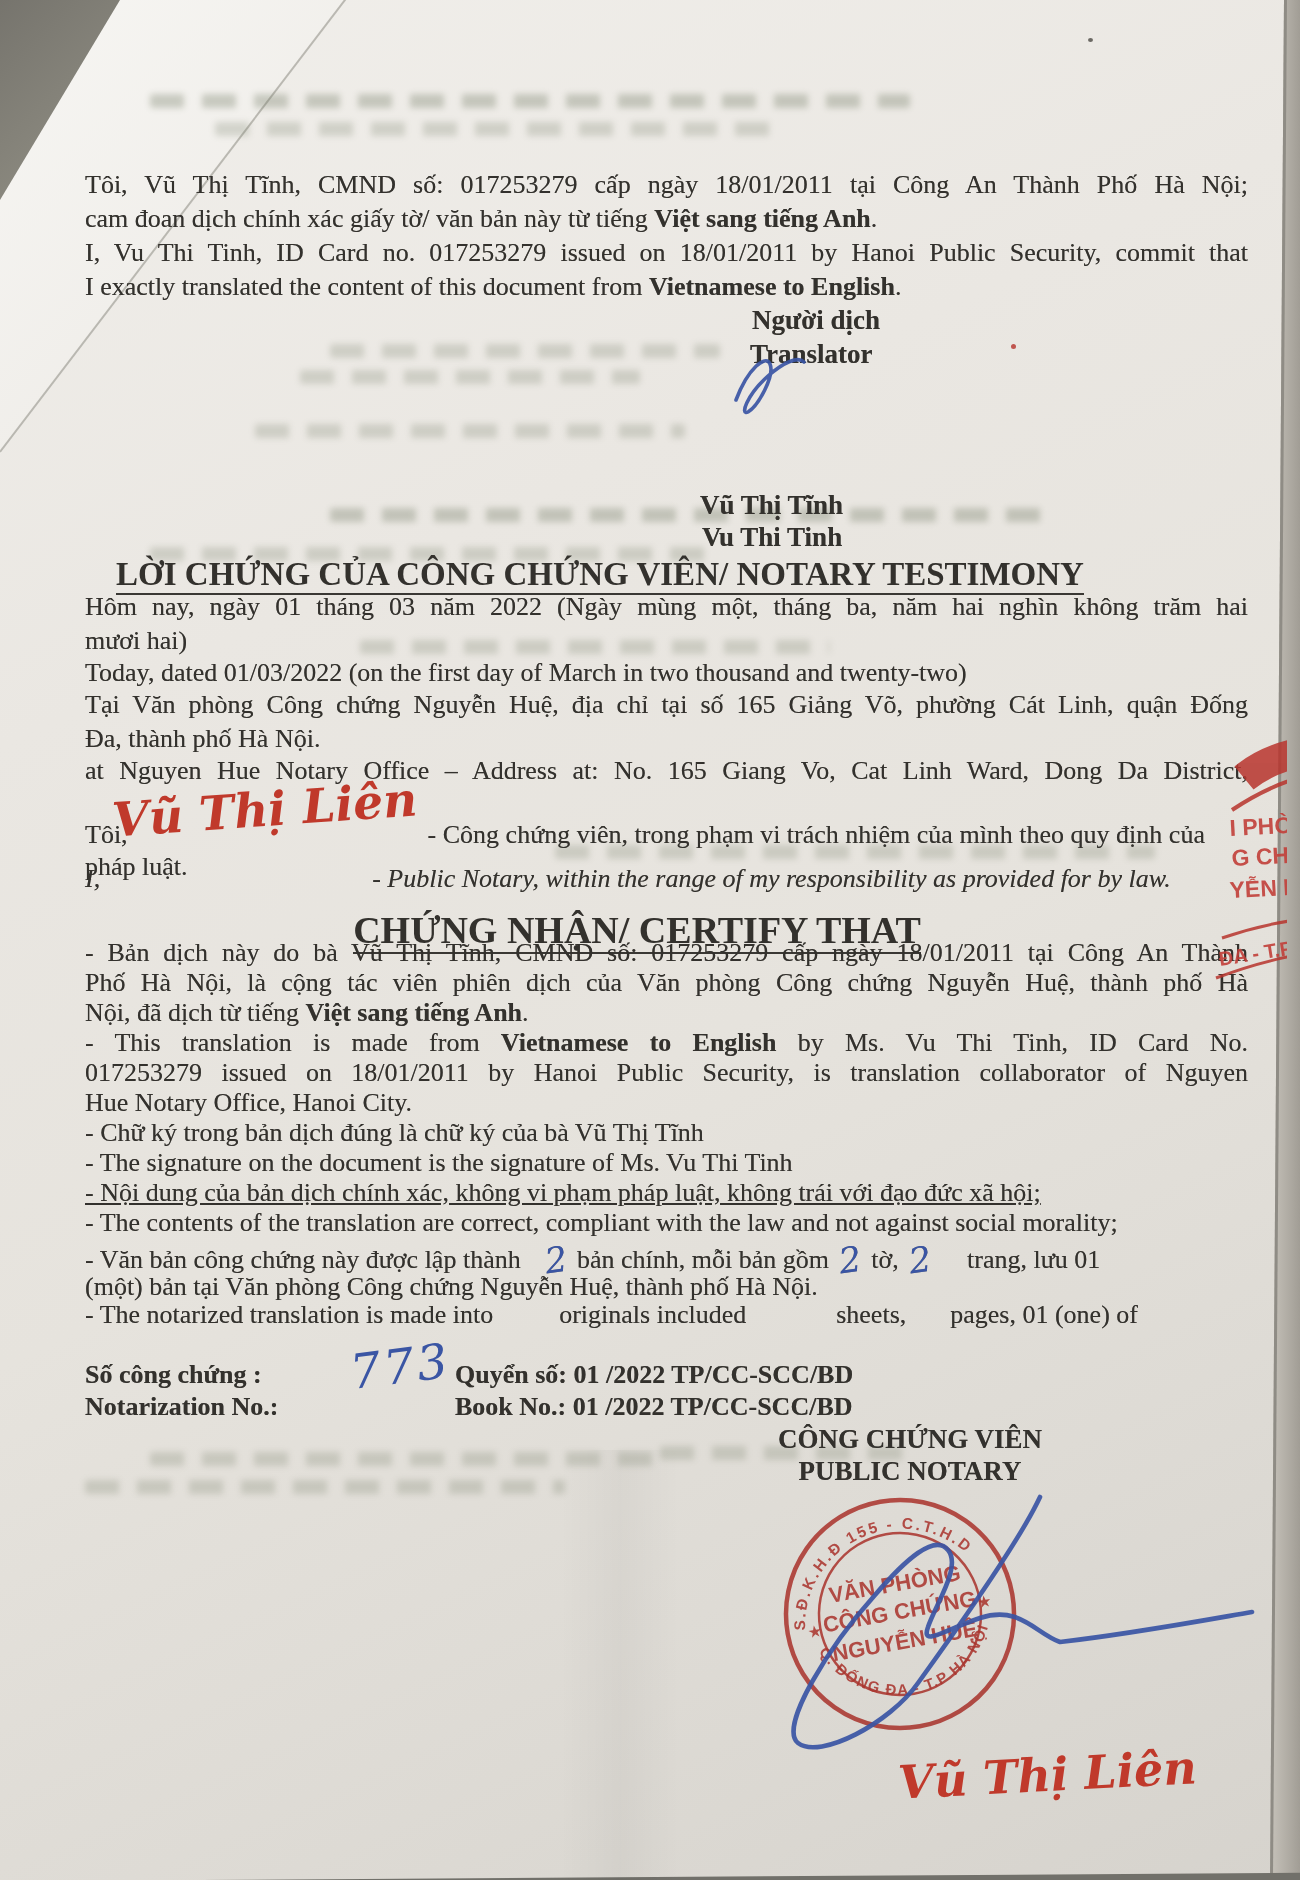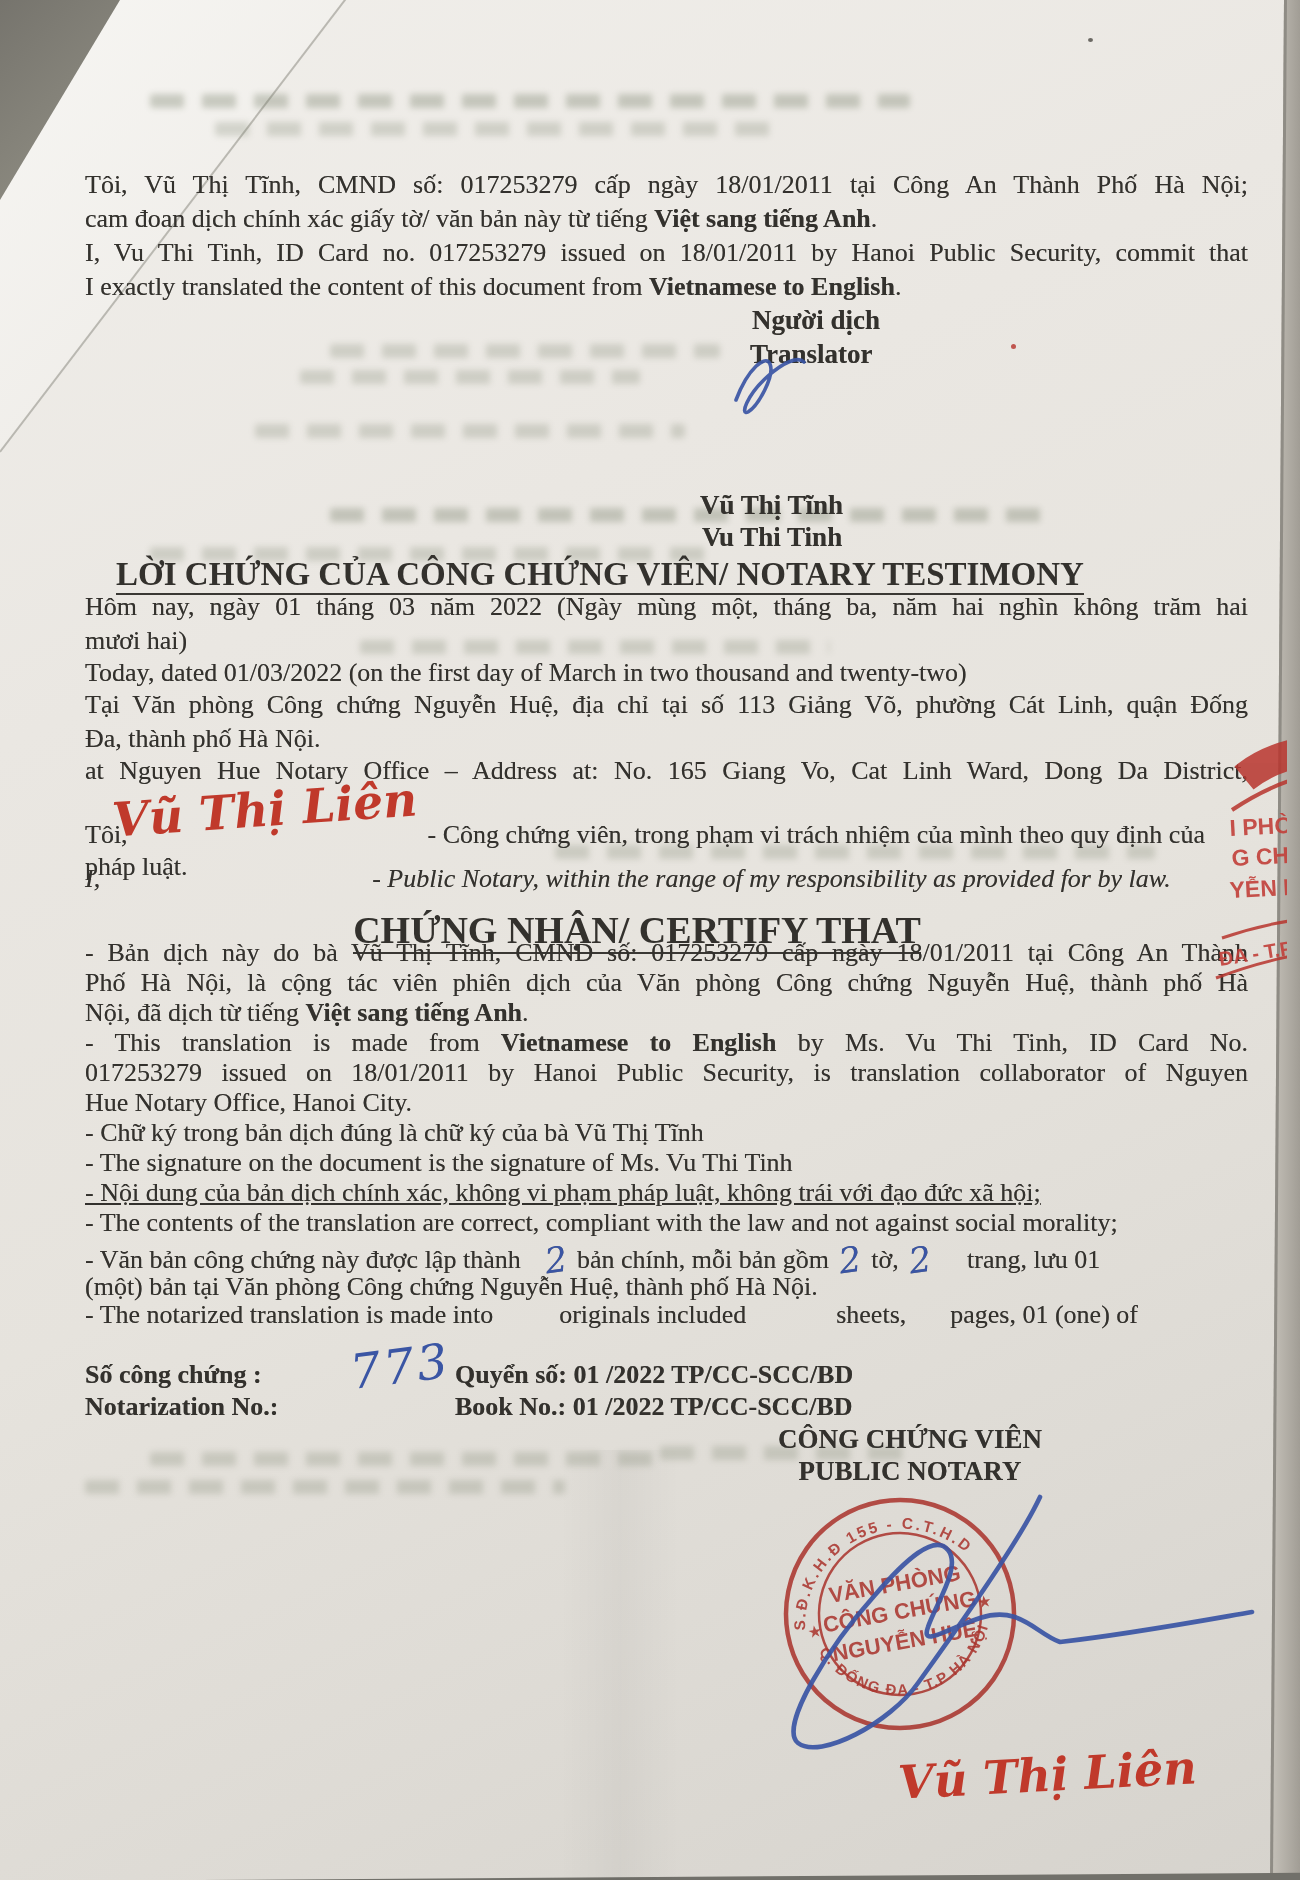--- a/index.html
+++ b/index.html
@@ -81,21 +81,21 @@
   <div class="ln b" style="left:700px;top:490px;width:300px;font-size:27px;">Vũ Thị Tĩnh</div>
   <div class="ln b" style="left:702px;top:522px;width:300px;font-size:27px;">Vu Thi Tinh</div>
 
   <div class="center-head" style="left:0;top:556px;width:1200px;font-size:33px;">
     <span class="uline">LỜI CHỨNG CỦA CÔNG CHỨNG VIÊN/ NOTARY TESTIMONY</span>
   </div>
 
   <div class="ln just" style="top:592px;">Hôm nay, ngày 01 tháng 03 năm 2022 (Ngày mùng một, tháng ba, năm hai nghìn không trăm hai</div>
   <div class="ln" style="top:626px;">mươi hai)</div>
   <div class="ln" style="top:658px;">Today, dated 01/03/2022 (on the first day of March in two thousand and twenty-two)</div>
-  <div class="ln just" style="top:690px;">Tại Văn phòng Công chứng Nguyễn Huệ, địa chỉ tại số 113 Giảng Võ, phường Cát Linh, quận Đống</div>
+  <div class="ln just" style="top:690px;">Tại Văn phòng Công chứng Nguyễn Huệ, địa chỉ tại số 165 Giảng Võ, phường Cát Linh, quận Đống</div>
   <div class="ln" style="top:724px;">Đa, thành phố Hà Nội.</div>
   <div class="ln just" style="top:756px;">at Nguyen Hue Notary Office – Address at: No. 165 Giang Vo, Cat Linh Ward, Dong Da District,</div>
 
   <div class="ln" style="top:820px;">
     <span>Tôi,</span><span class="sp" style="width:300px;"></span><span>- Công chứng viên, trong phạm vi trách nhiệm của mình theo quy định của</span>
   </div>
   <div class="red-script" style="position:absolute;left:112px;top:782px;font-size:47px;transform:rotate(-4deg);">Vũ Thị Liên</div>
   <div class="ln" style="top:852px;">pháp luật.</div>
   <div class="ln" style="top:864px;font-style:italic;">
     <span>I,</span><span class="sp" style="width:272px;"></span><span>- Public Notary, within the range of my responsibility as provided for by law.</span>

